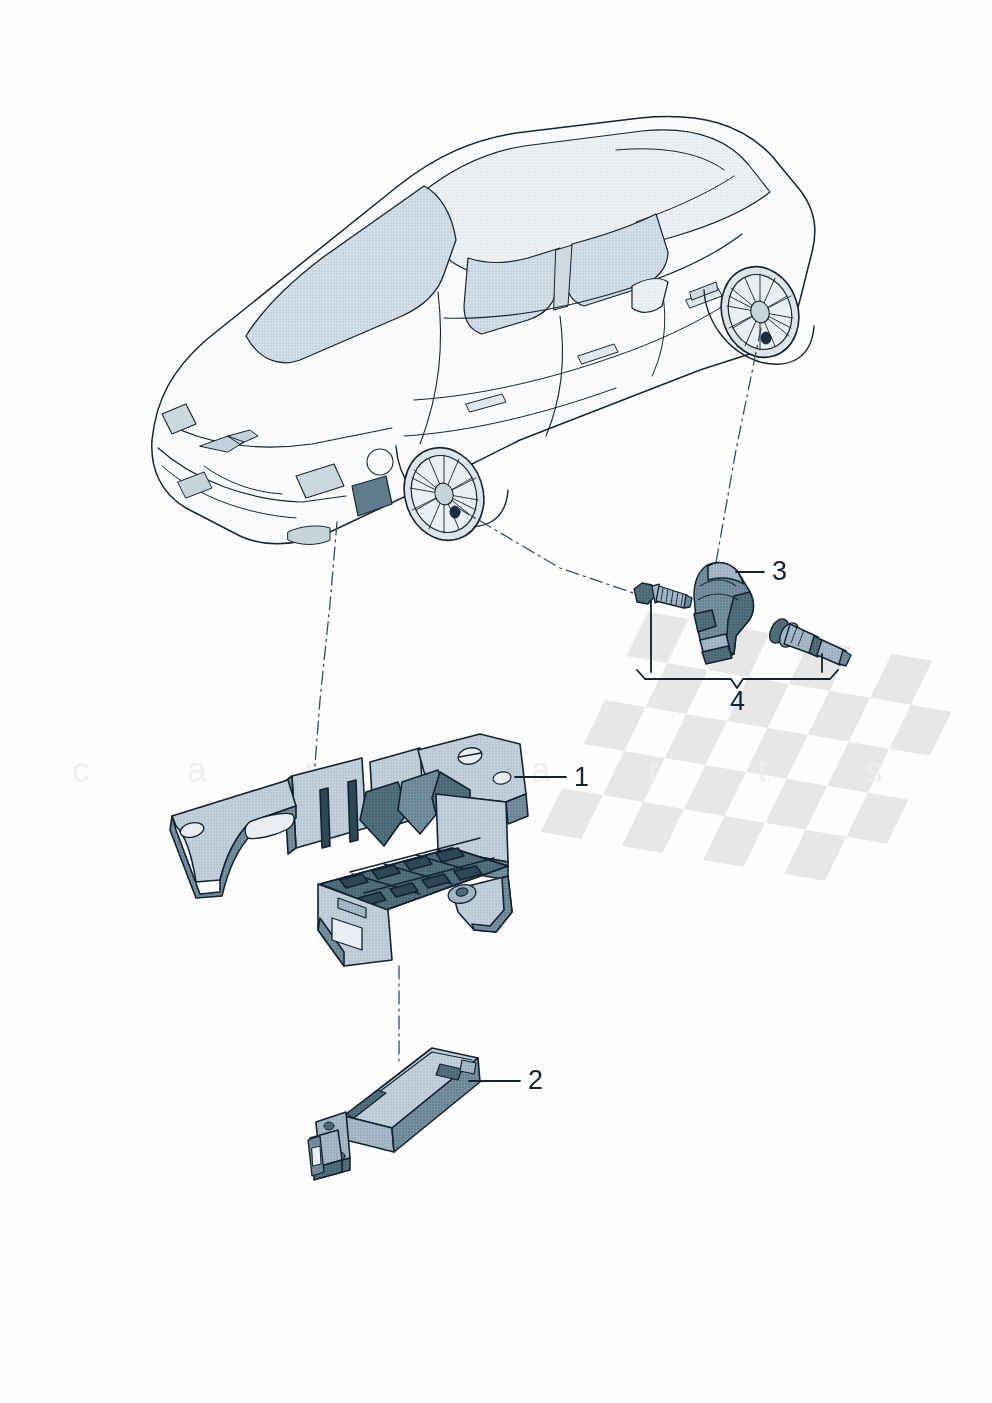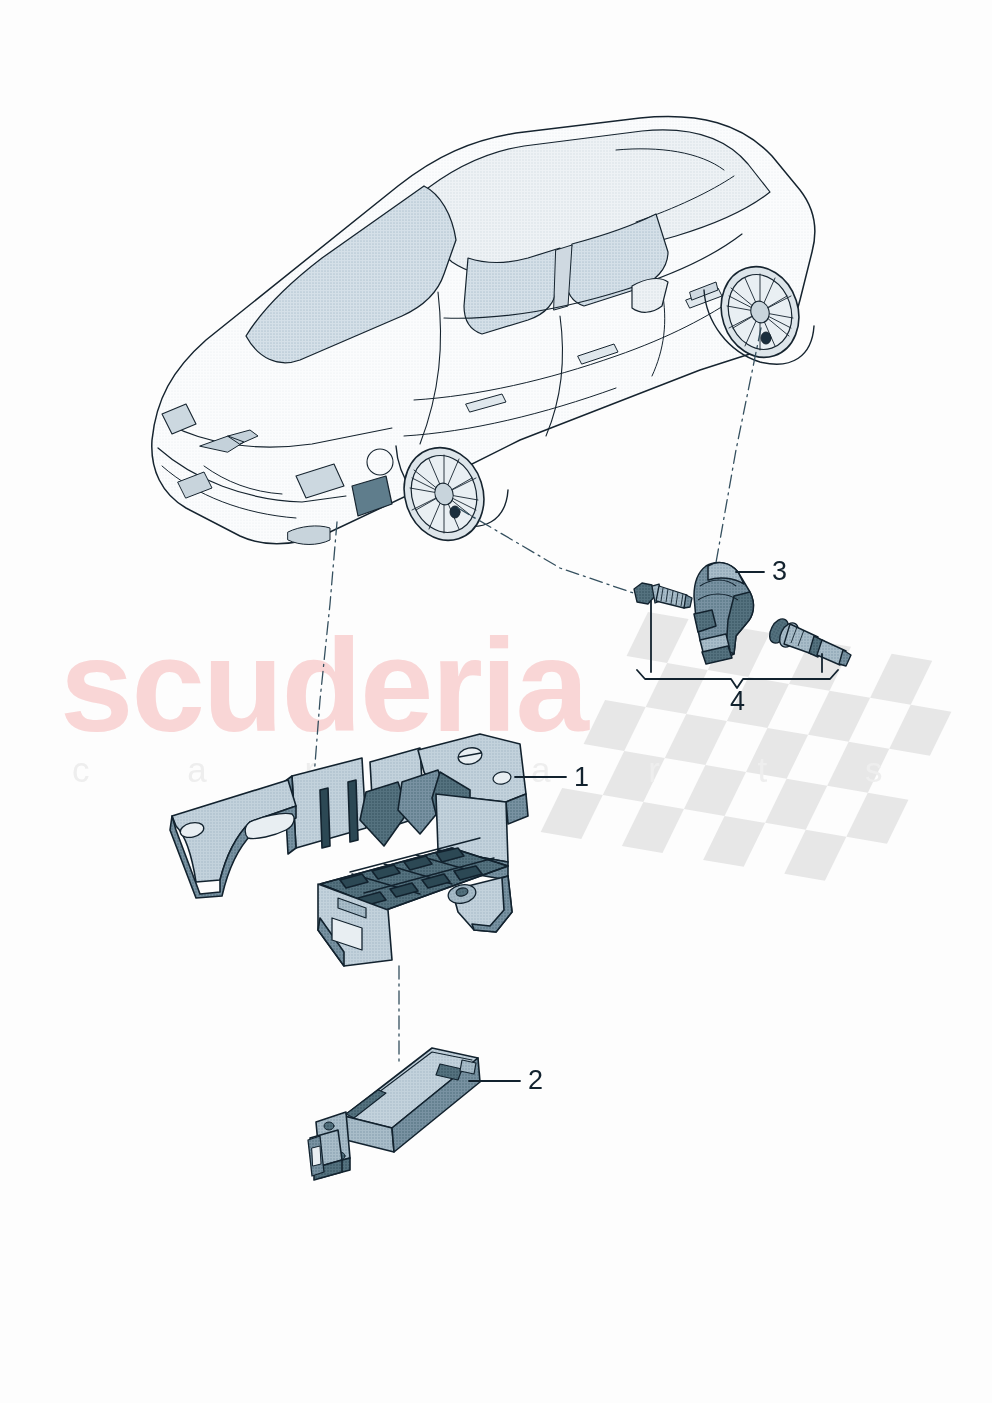--- a/index.html
+++ b/index.html
@@ -96,21 +96,20 @@
           <rect x="0" y="176" width="44" height="44"></rect>
           <rect x="88" y="176" width="44" height="44"></rect>
           <rect x="176" y="176" width="44" height="44"></rect>
           <rect x="264" y="176" width="44" height="44"></rect>
         </g>
       </g>
     </g>
   </svg>
 
   <div class="wm-layer">
-    <div class="wm-scuderia">scuderia</div>
     <div class="wm-sub">c a r p a r t s</div>
   </div>
 
   <svg width="992" height="1403">
 
     <g stroke="#16242f" stroke-width="1.5" stroke-linejoin="round" stroke-linecap="round">
 
       <path fill="url(#carBody)" d="M152,440
            C156,400 172,370 206,340
            L398,186

